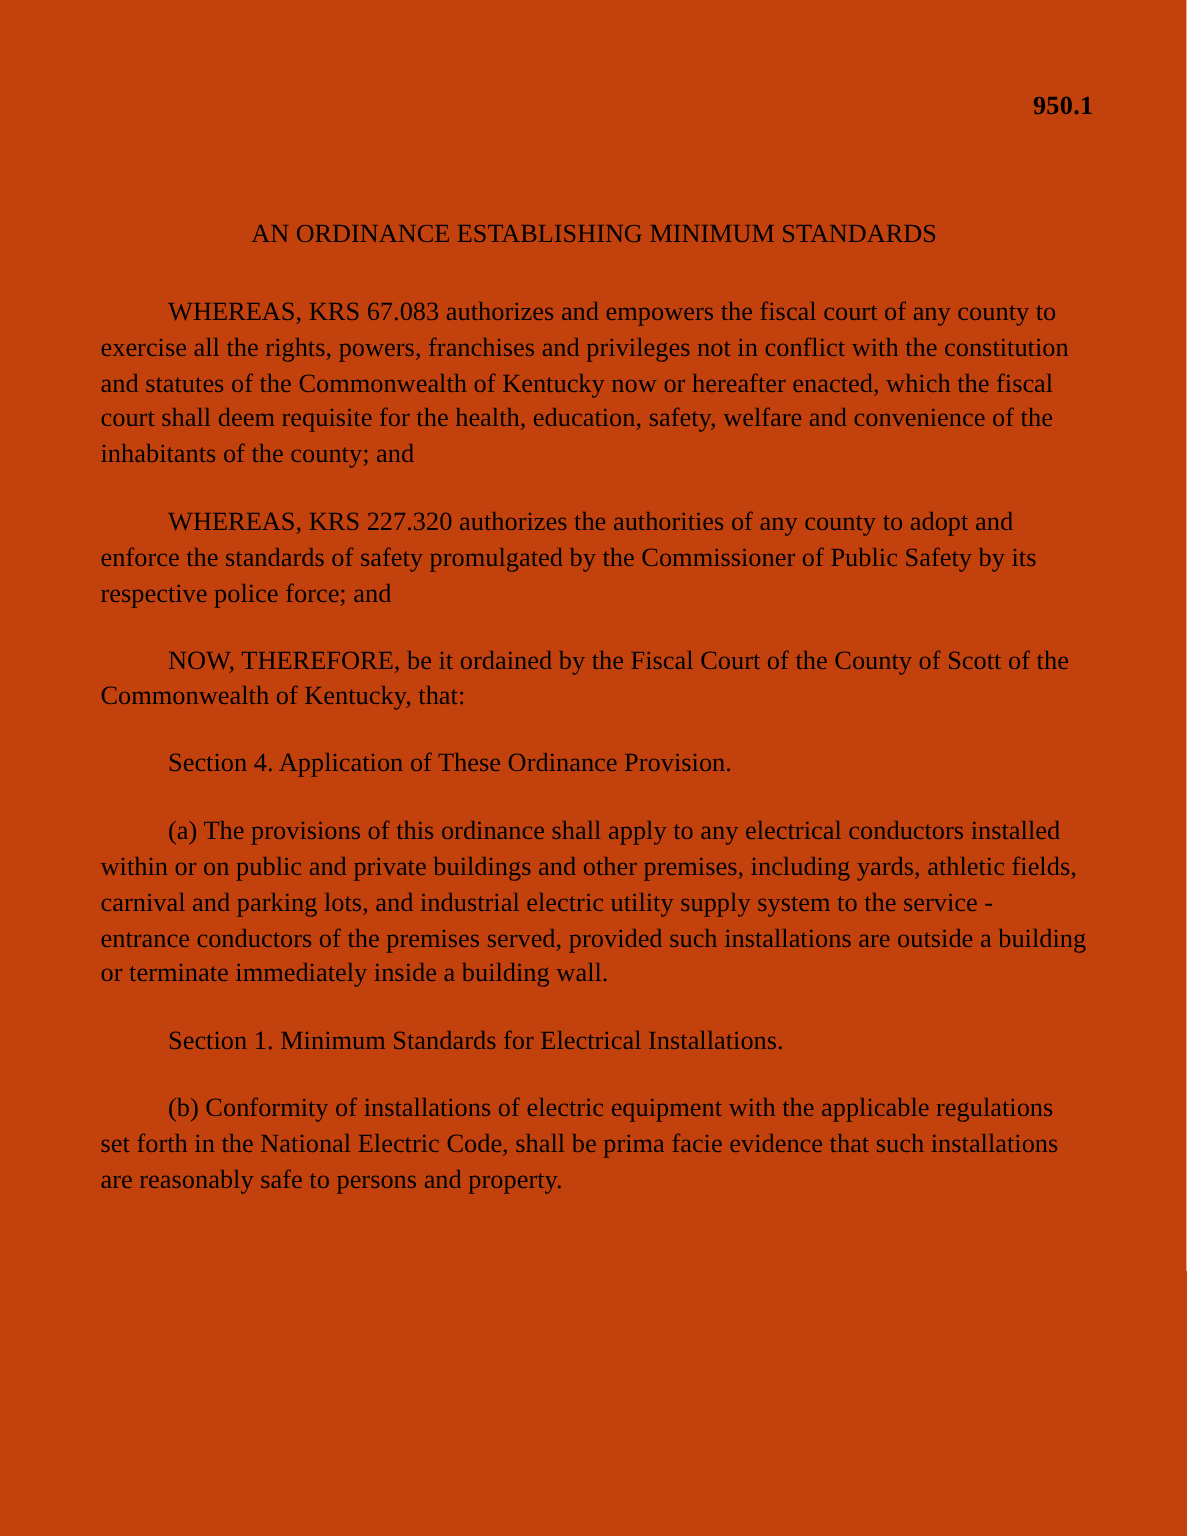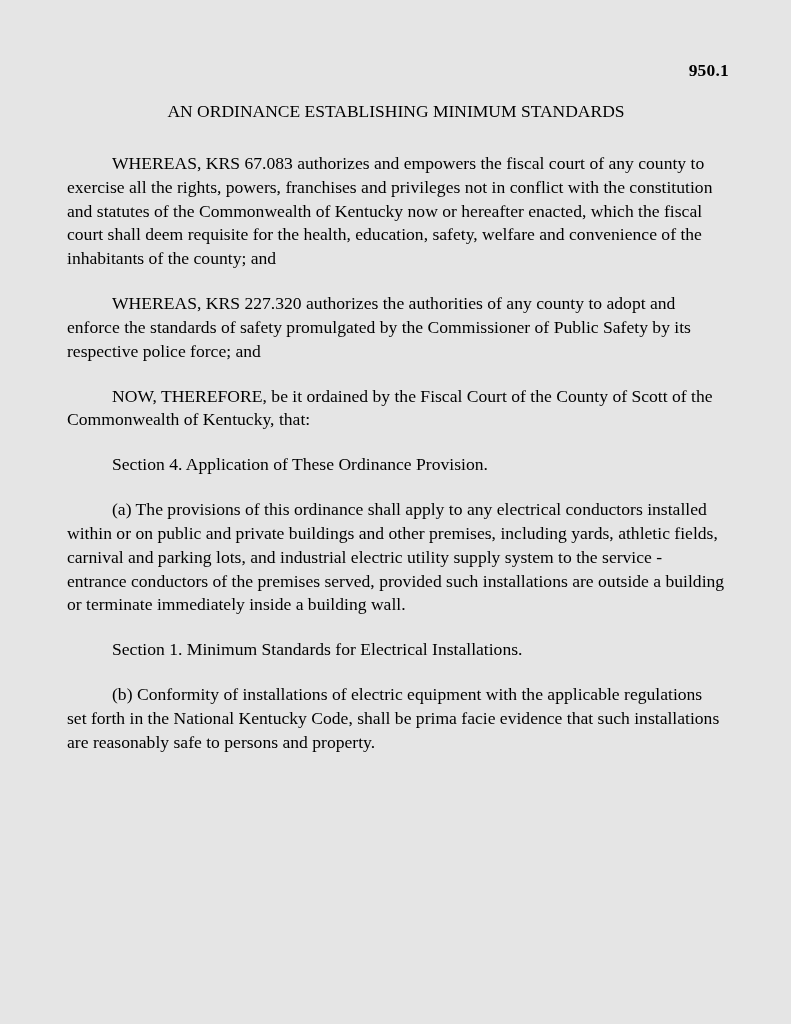--- a/index.html
+++ b/index.html
@@ -13,21 +13,21 @@
     font-family: "Liberation Serif", serif;
     color: #000000;
     -webkit-font-smoothing: antialiased;
   }
   .page {
     position: relative;
     width: 791px;
     height: 1024px;
     box-sizing: border-box;
     padding: 0;
-    background: #e5e5e5;
+    background: #c2410c;
     overflow: hidden;
   }
   .page-number {
     position: absolute;
     top: 60px;
     right: 62px;
     font-family: "Liberation Serif", serif;
     font-weight: bold;
     font-size: 17.5px;
     letter-spacing: 0.2px;
@@ -41,20 +41,21 @@
   .doc-title {
     text-align: center;
     font-size: 17.5px;
     line-height: 1.37;
     margin: 0 0 0 0;
     padding: 0 18px;
   }
   .doc-title .title-line {
     display: block;
     white-space: nowrap;
+    margin-top: 44px;
   }
   p.para {
     font-size: 17.6px;
     line-height: 1.355;
     margin: 4px;
     padding: 0;
     text-align: left;
     text-indent: 45px;
     hyphens: none;
   }
@@ -85,16 +86,16 @@
 
     <p class="para spaced-top">NOW, THEREFORE, be it ordained by the Fiscal Court of the County of Scott of the Commonwealth of Kentucky, that:</p>
 
     <p class="para spaced-top">Section 4. Application of These Ordinance Provision.</p>
 
     <p class="para spaced-top">(a) The provisions of this ordinance shall apply to any electrical conductors installed within or on public and private buildings and other premises, including yards, athletic fields, carnival and parking lots, and industrial electric utility supply system to the service - entrance conductors of the premises served, provided such installations are outside a building or terminate immediately inside a building wall.</p>
 
     <p class="para spaced-top">Section 1. Minimum Standards for Electrical Installations.</p>
 
 
-    <p class="para spaced-top">(b) Conformity of installations of electric equipment with the applicable regulations set forth in the National Kentucky Code, shall be prima facie evidence that such installations are reasonably safe to persons and property.</p>
+    <p class="para spaced-top">(b) Conformity of installations of electric equipment with the applicable regulations set forth in the National Electric Code, shall be prima facie evidence that such installations are reasonably safe to persons and property.</p>
 
   </div>
 </div>
 
 </body></html>

